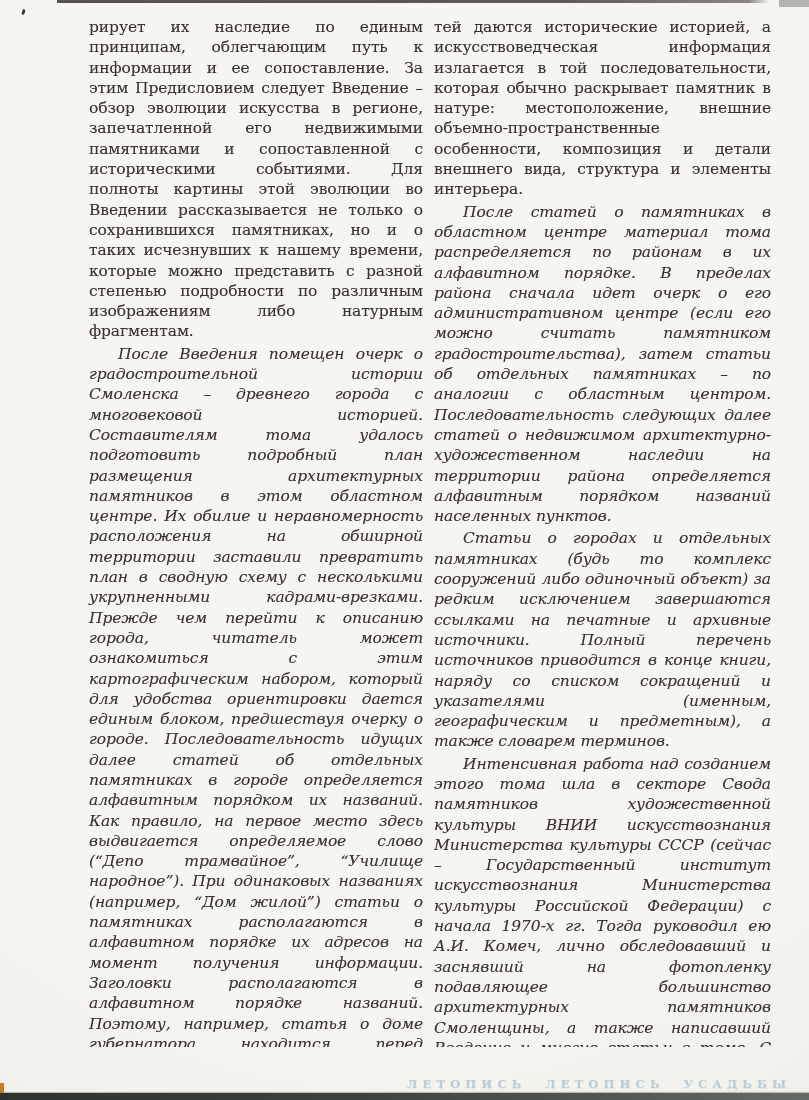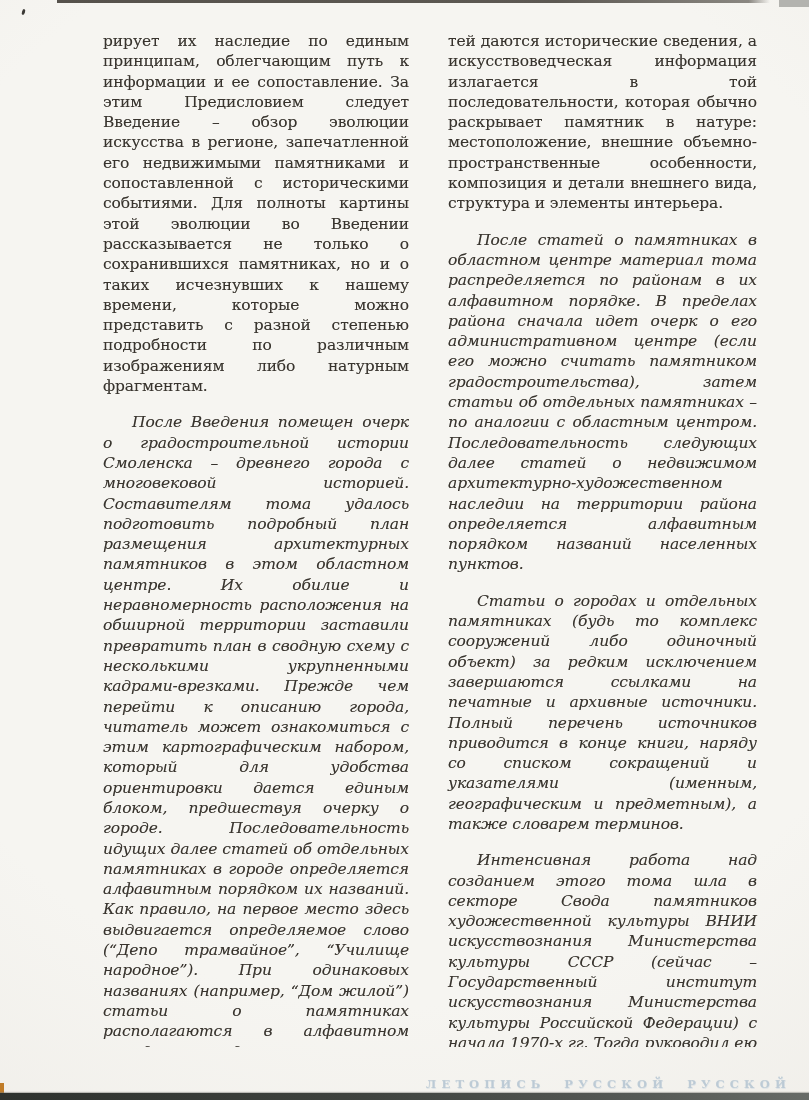--- a/index.html
+++ b/index.html
@@ -73,21 +73,21 @@
     color: #38342e;
     font-size: 15.5px;
     line-height: 20.3px;
     letter-spacing: -0.1px;
     text-align: justify;
     text-shadow: 0 0 0.6px rgba(63,59,53,0.38);
   }
   .col-left  { left: 87px;  width: 338px; }
   .col-right { left: 432px; width: 341px; }
   .para {
-    margin: 16px;
+    margin: 2px;
     padding: 0;
   }
   .para.indent {
     text-indent: 29px;
     font-style: italic;
   }
   
   .footer {
     position: absolute;
     right: 18px;
@@ -109,24 +109,24 @@
   <div class="top-rule"></div>
   <div class="corner-mark"></div>
   <div class="dust-speck"></div>
 
   <div class="col col-left">
     <p class="para">рирует их наследие по единым принципам, облегчающим путь к информации и ее сопоставление. За этим Предисловием следует Введение – обзор эволюции искусства в регионе, запечатленной его недвижимыми памятниками и сопоставленной с историческими событиями. Для полноты картины этой эволюции во Введении рассказывается не только о сохранившихся памятниках, но и о таких исчезнувших к нашему времени, которые можно представить с разной степенью подробности по различным изображениям либо натурным фрагментам.</p>
     <p class="para indent">После Введения помещен очерк о градостроительной истории Смоленска – древнего города с многовековой историей. Составителям тома удалось подготовить подробный план размещения архитектурных памятников в этом областном центре. Их обилие и неравномерность расположения на обширной территории заставили превратить план в сводную схему с несколькими укрупненными кадрами-врезками. Прежде чем перейти к описанию города, читатель может ознакомиться с этим картографическим набором, который для удобства ориентировки дается единым блоком, предшествуя очерку о городе. Последовательность идущих далее статей об отдельных памятниках в городе определяется алфавитным порядком их названий. Как правило, на первое место здесь выдвигается определяемое слово (“Депо трамвайное”, “Училище народное”). При одинаковых названиях (например, “Дом жилой”) статьи о памятниках располагаются в алфавитном порядке их адресов на момент получения информации. Заголовки располагаются в алфавитном порядке названий. Поэтому, например, статья о доме губернатора находится перед статьями с заголовком “Дом жилой”, а описание “Дома Коммуны” – уже после них. При сложной истории памятника в названии, как правило, отражается наиболее ранний этап (например, из менявшихся владельцев жилого дома в заголовке упоминается лишь первый). В начале ста-</p>
   </div>
 
   <div class="col col-right">
-    <p class="para">тей даются исторические сведения, а искусствоведческая информация излагается в той последовательности, которая обычно раскрывает памятник в натуре: местоположение, внешние объемно-пространственные особенности, композиция и детали внешнего вида, структура и элементы интерьера.</p>
+    <p class="para">тей даются исторические историей, а искусствоведческая информация излагается в той последовательности, которая обычно раскрывает памятник в натуре: местоположение, внешние объемно-пространственные особенности, композиция и детали внешнего вида, структура и элементы интерьера.</p>
     <p class="para indent">После статей о памятниках в областном центре материал тома распределяется по районам в их алфавитном порядке. В пределах района сначала идет очерк о его административном центре (если его можно считать памятником градостроительства), затем статьи об отдельных памятниках – по аналогии с областным центром. Последовательность следующих далее статей о недвижимом архитектурно-художественном наследии на территории района определяется алфавитным порядком названий населенных пунктов.</p>
     <p class="para indent">Статьи о городах и отдельных памятниках (будь то комплекс сооружений либо одиночный объект) за редким исключением завершаются ссылками на печатные и архивные источники. Полный перечень источников приводится в конце книги, наряду со списком сокращений и указателями (именным, географическим и предметным), а также словарем терминов.</p>
     <p class="para indent">Интенсивная работа над созданием этого тома шла в секторе Свода памятников художественной культуры ВНИИ искусствознания Министерства культуры СССР (сейчас – Государственный институт искусствознания Министерства культуры Российской Федерации) с начала 1970-х гг. Тогда руководил ею А.И. Комеч, лично обследовавший и заснявший на фотопленку подавляющее большинство архитектурных памятников Смоленщины, а также написавший Введение и многие статьи в томе. С 1980-х гг. руководство этой работой перешло к В.И. Плужникову. Он дополнил текстовую часть тома (в том числе и Введение), провел первичное редактирование обмерных планов, сделал по натуре аксонометрические разрезы храмов с наиболее эффектной</p>
   </div>
 
-  <div class="footer">ЛЕТОПИСЬ РУССКОЙ РУССКОЙ</div>
+  <div class="footer">ЛЕТОПИСЬ ЛЕТОПИСЬ УСАДЬБЫ</div>
 
   <div class="spine-speck"></div>
   <div class="bottom-bar"></div>
 
 </div>
 
 </body></html>

